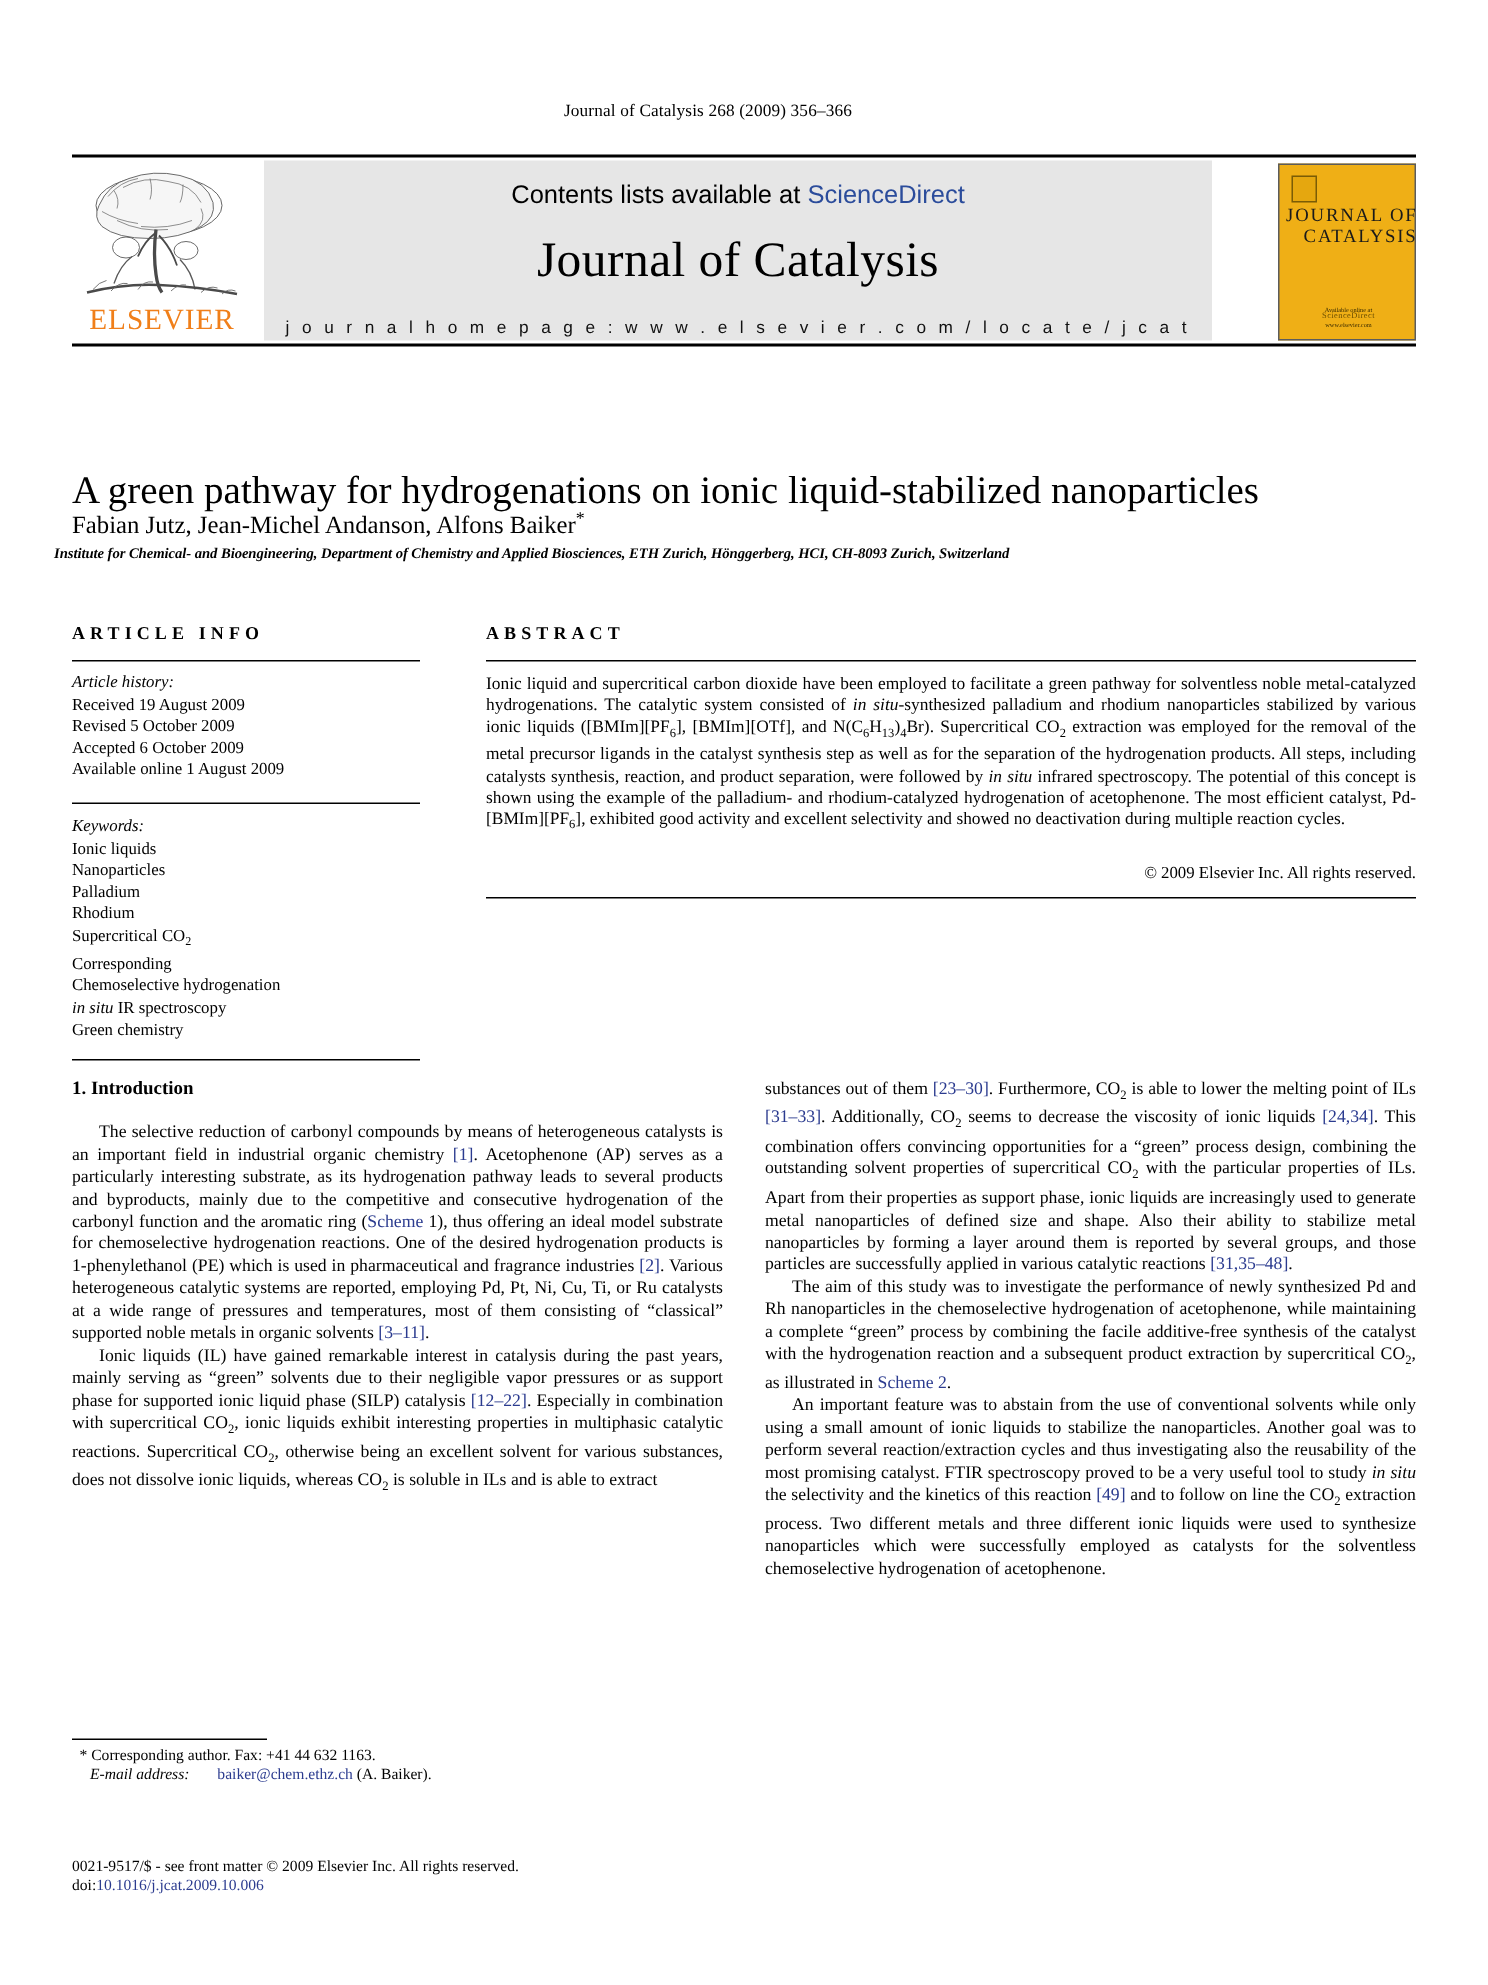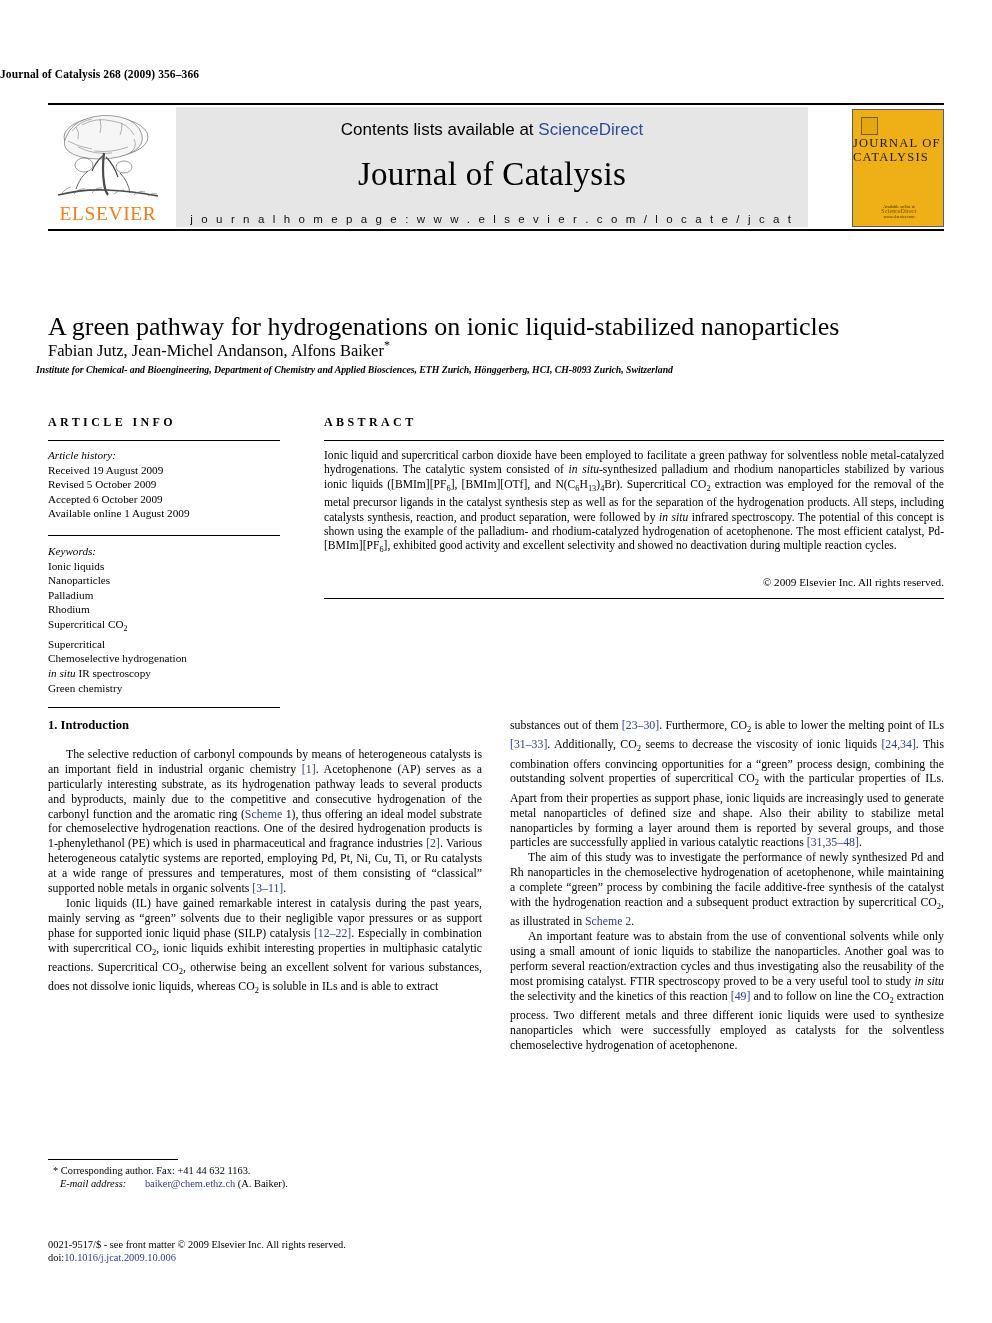--- a/index.html
+++ b/index.html
@@ -20,23 +20,23 @@
     left: 0; top: 0;
     width: 992px;
     height: 1323px;
   }
 
   
   .running-head {
     position: absolute;
     left: 0; top: 68px;
     width: 944px;
+    text-align: center;
     font-size: 11.5px;
     letter-spacing: 0.1px;
-    font-weight: bold;
   }
 
   
   .masthead {
     position: absolute;
     left: 48px; top: 103px;
     width: 896px;
     height: 128px;
     border-top: 2.5px solid #000;
     border-bottom: 2.5px solid #000;
@@ -105,21 +105,21 @@
     position: absolute;
     left: 8px; top: 7px;
     width: 15px; height: 16px;
     border: 1px solid #7a5c06;
     background: #e5a70f;
   }
   .cover-title {
     position: absolute;
     left: 0; top: 26px;
     width: 92px;
-    text-align: left;
+    text-align: right;
     font-family: "Liberation Serif", serif;
     font-size: 12.5px;
     line-height: 14px;
     letter-spacing: 1.2px;
     color: #1a1a1a;
   }
   .cover-foot {
     position: absolute;
     left: 0; bottom: 7px;
     width: 92px;
@@ -336,21 +336,21 @@
       <div>Available online 1 August 2009</div>
     </div>
     <div class="rule-thin" style="margin-top:14px;"></div>
     <div class="kw-block">
       <div class="ital">Keywords:</div>
       <div>Ionic liquids</div>
       <div>Nanoparticles</div>
       <div>Palladium</div>
       <div>Rhodium</div>
       <div>Supercritical CO<sub>2</sub></div>
-      <div>Supercritical</div>
+      <div>Corresponding</div>
       <div>Chemoselective hydrogenation</div>
       <div><span class="ital">in situ</span> IR spectroscopy</div>
       <div>Green chemistry</div>
     </div>
     <div class="rule-thin" style="margin-top:12px;"></div>
   </div>
 
   <div class="col-abs">
     <div class="sec-head">ABSTRACT</div>
     <div class="rule"></div>

